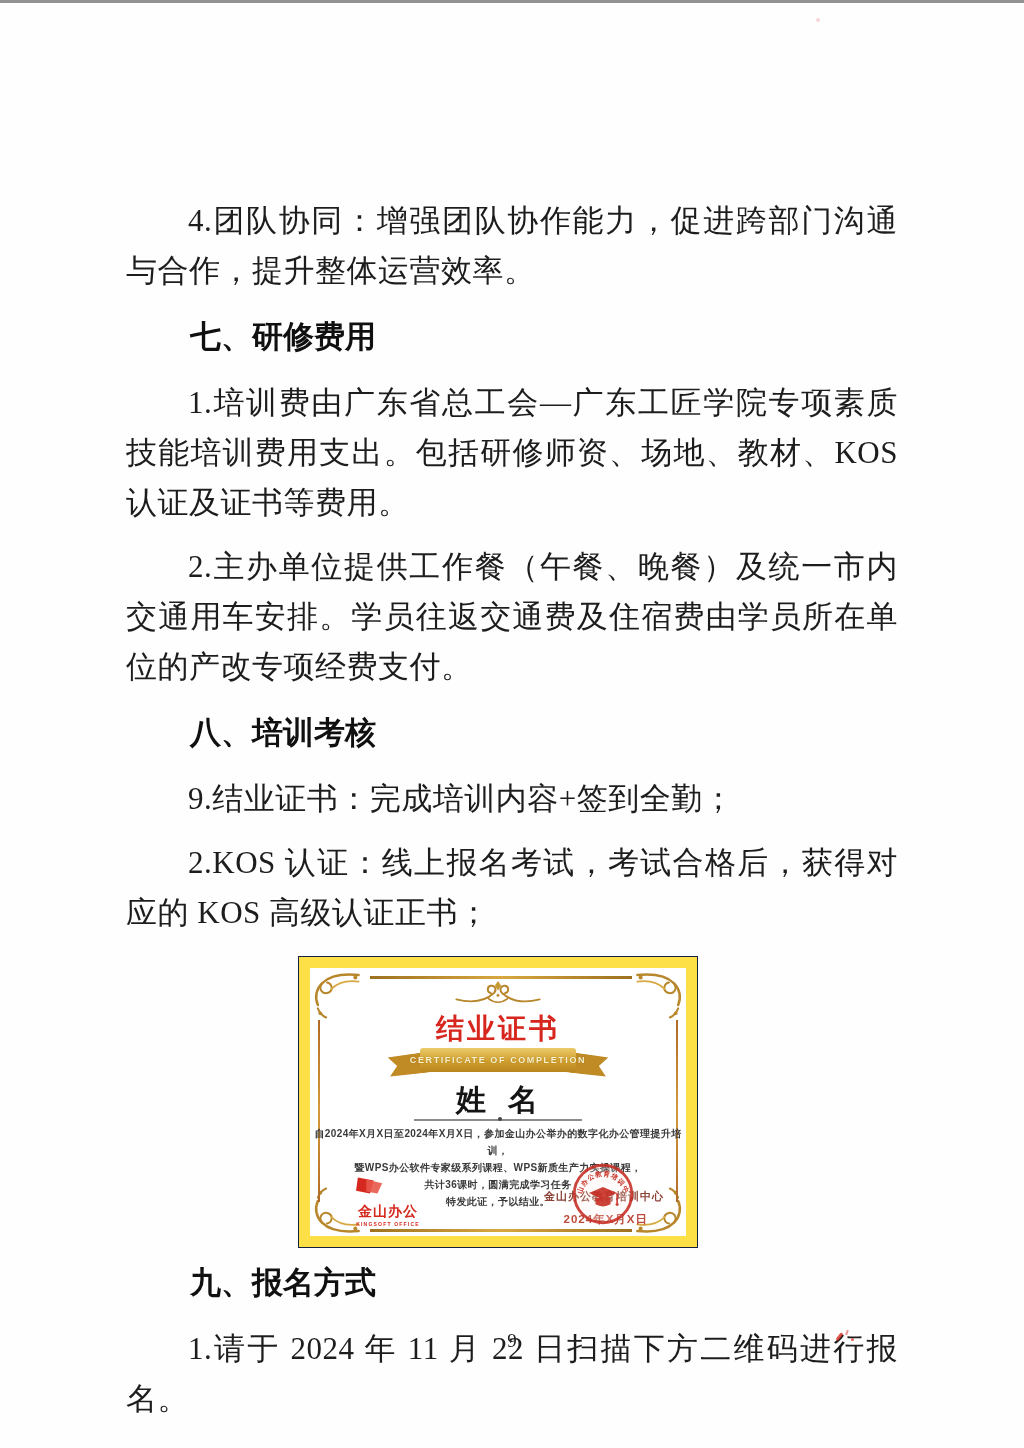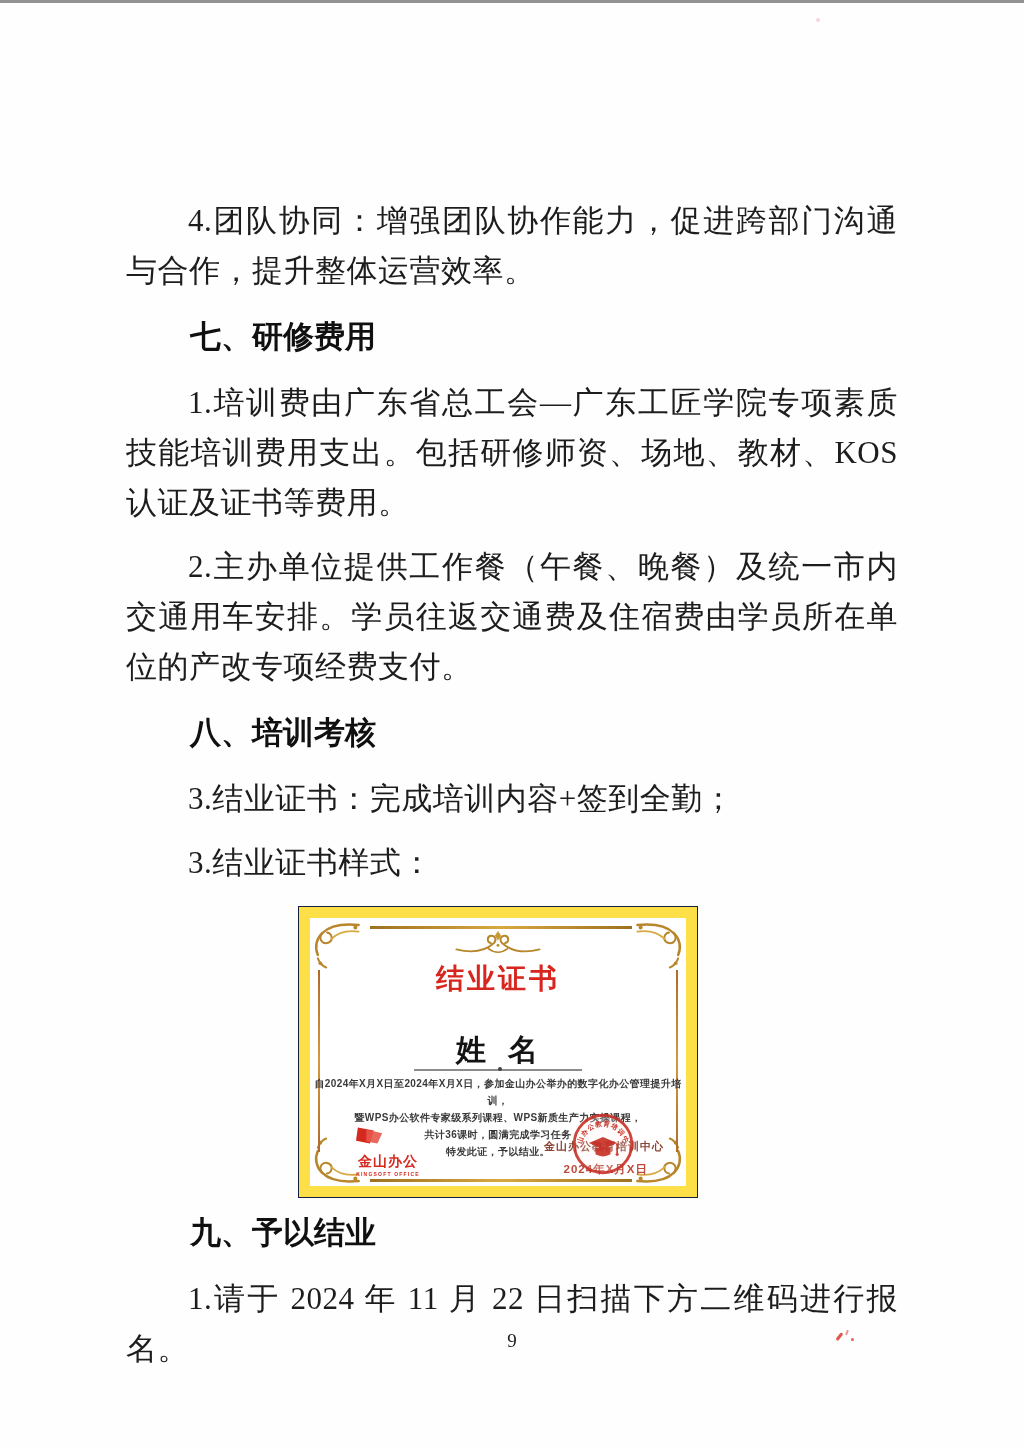--- a/index.html
+++ b/index.html
@@ -99,22 +99,22 @@
       </g>
     </defs>
   </svg>
 
   <div class="content">
     <p class="para">4.团队协同：增强团队协作能力，促进跨部门沟通与合作，提升整体运营效率。</p>
     <p class="heading">七、研修费用</p>
     <p class="para">1.培训费由广东省总工会—广东工匠学院专项素质技能培训费用支出。包括研修师资、场地、教材、KOS 认证及证书等费用。</p>
     <p class="para">2.主办单位提供工作餐（午餐、晚餐）及统一市内交通用车安排。学员往返交通费及住宿费由学员所在单位的产改专项经费支付。</p>
     <p class="heading">八、培训考核</p>
-    <p class="para">3.结业证书：完成培训内容+签到全勤；</p>
-    <p class="para">3.结业证书样式：</p>
+    <p class="para">9.结业证书：完成培训内容+签到全勤；</p>
+    <p class="para">2.KOS 认证：线上报名考试，考试合格后，获得对应的 KOS 高级认证正书；</p>
 
     <div class="certificate">
       <div class="cert-paper"></div>
 
       <svg class="corner c-tl" viewBox="0 0 60 60">
           <use href="#flourish"></use>
         </svg>
       <svg class="corner c-tr" viewBox="0 0 60 60">
           <use href="#flourish"></use>
         </svg>
@@ -133,20 +133,27 @@
       <svg class="center-flourish" viewBox="0 0 120 40" fill="none" stroke="#b8862b" stroke-width="2.4" stroke-linecap="round">
         <path d="M8,28 C28,33 44,30 55,20 c4,-4 1,-10 -4,-9 c-5,1 -5,8 0,9"></path>
         <path d="M112,28 C92,33 76,30 65,20 c-4,-4 -1,-10 4,-9 c5,1 5,8 0,9"></path>
         <path d="M60,5 l4,6 -4,6 -4,-6 z" fill="#c59a33" stroke="none"></path>
         <path d="M48,27 q12,9 24,0" stroke-width="2"></path>
         <circle cx="60" cy="23" r="1.8" fill="#b8862b" stroke="none"></circle>
       </svg>
 
       <div class="cert-title">结业证书</div>
 
+      <div class="ribbon">
+        <div class="ribbon-tail tail-l"></div>
+        <div class="ribbon-tail tail-r"></div>
+        <div class="ribbon-band">
+          <span class="ribbon-text">CERTIFICATE OF COMPLETION</span>
+        </div>
+      </div>
 
       <div class="cert-name">
         <span>姓</span>
         <span>名</span>
       </div>
       <div class="name-line"></div>
 
       <div class="cert-body">
         <div>自2024年X月X日至2024年X月X日，参加金山办公举办的数字化办公管理提升培训，</div>
         <div>暨WPS办公软件专家级系列课程、WPS新质生产力实操课程，</div>
@@ -174,21 +181,21 @@
         </text>
         <g>
           <path d="M35,27.5 l15,6.5 -15,6.5 -15,-6.5 z" fill="rgba(198,44,34,0.9)"></path>
           <path d="M27,39 v7 q8,4.5 16,0 v-7 z" fill="rgba(198,44,34,0.9)"></path>
           <path d="M50,34.5 v10" stroke="rgba(198,44,34,0.9)" stroke-width="1.8" fill="none"></path>
           <circle cx="50" cy="46" r="1.6" fill="rgba(198,44,34,0.9)"></circle>
         </g>
       </svg>
     </div>
 
-    <p class="heading" style="margin-top:10px;">九、予以结业</p>
+    <p class="heading" style="margin-top:10px;">九、报名方式</p>
     <p class="para">1.请于 2024 年 11 月 22 日扫描下方二维码进行报名。</p>
   </div>
 
   <div class="page-num">9</div>
 
   <div class="artifact mark-dot-top"></div>
   <div class="artifact mark-br-1"></div>
   <div class="artifact mark-br-2"></div>
   <div class="artifact mark-br-3"></div>
 </div>

